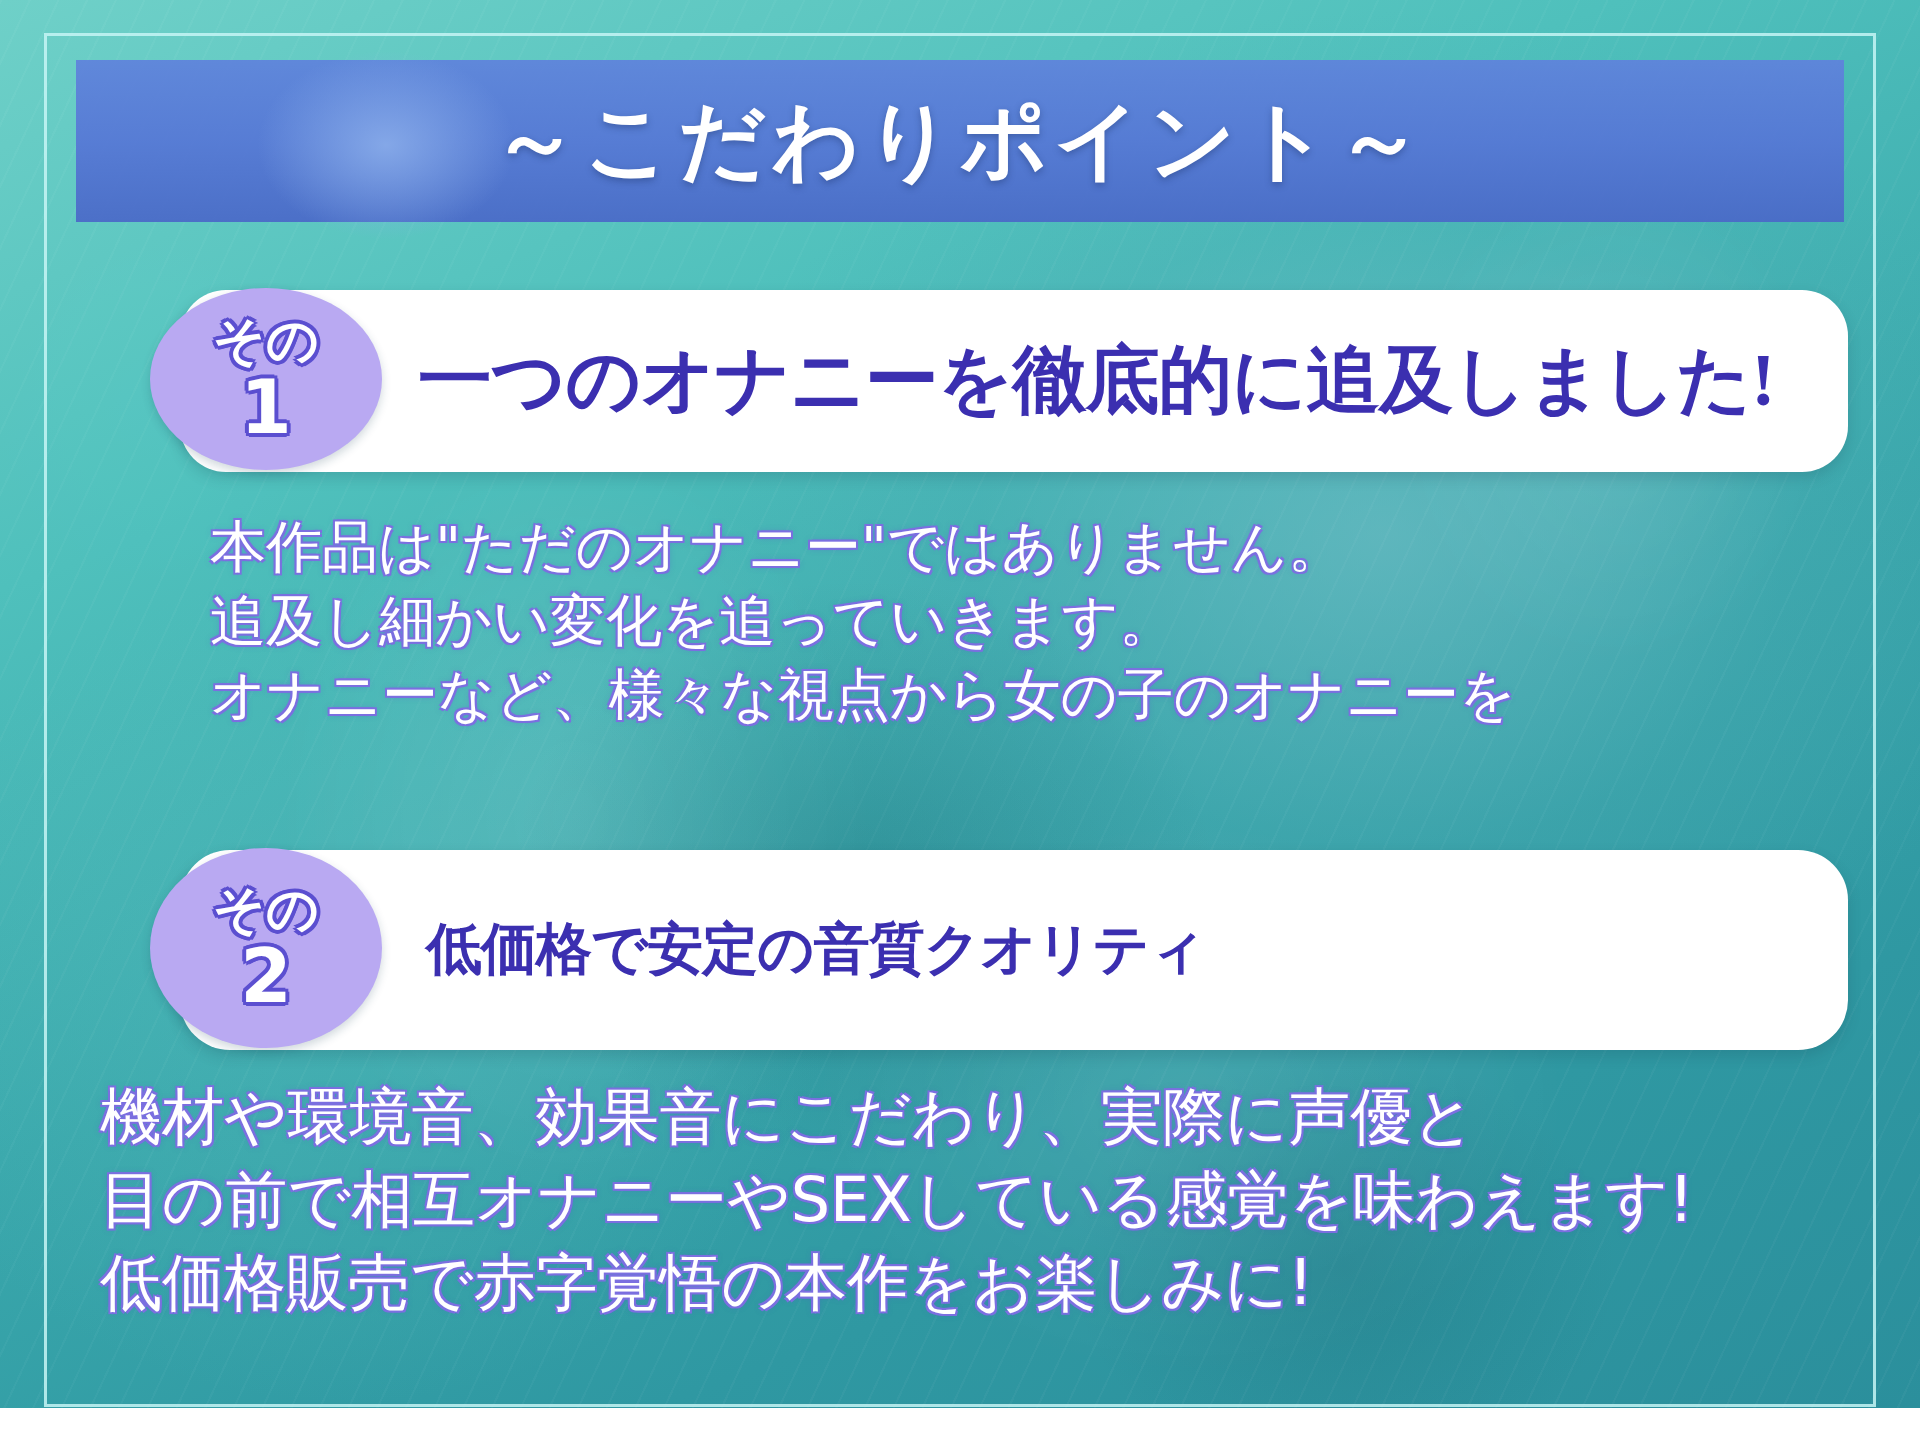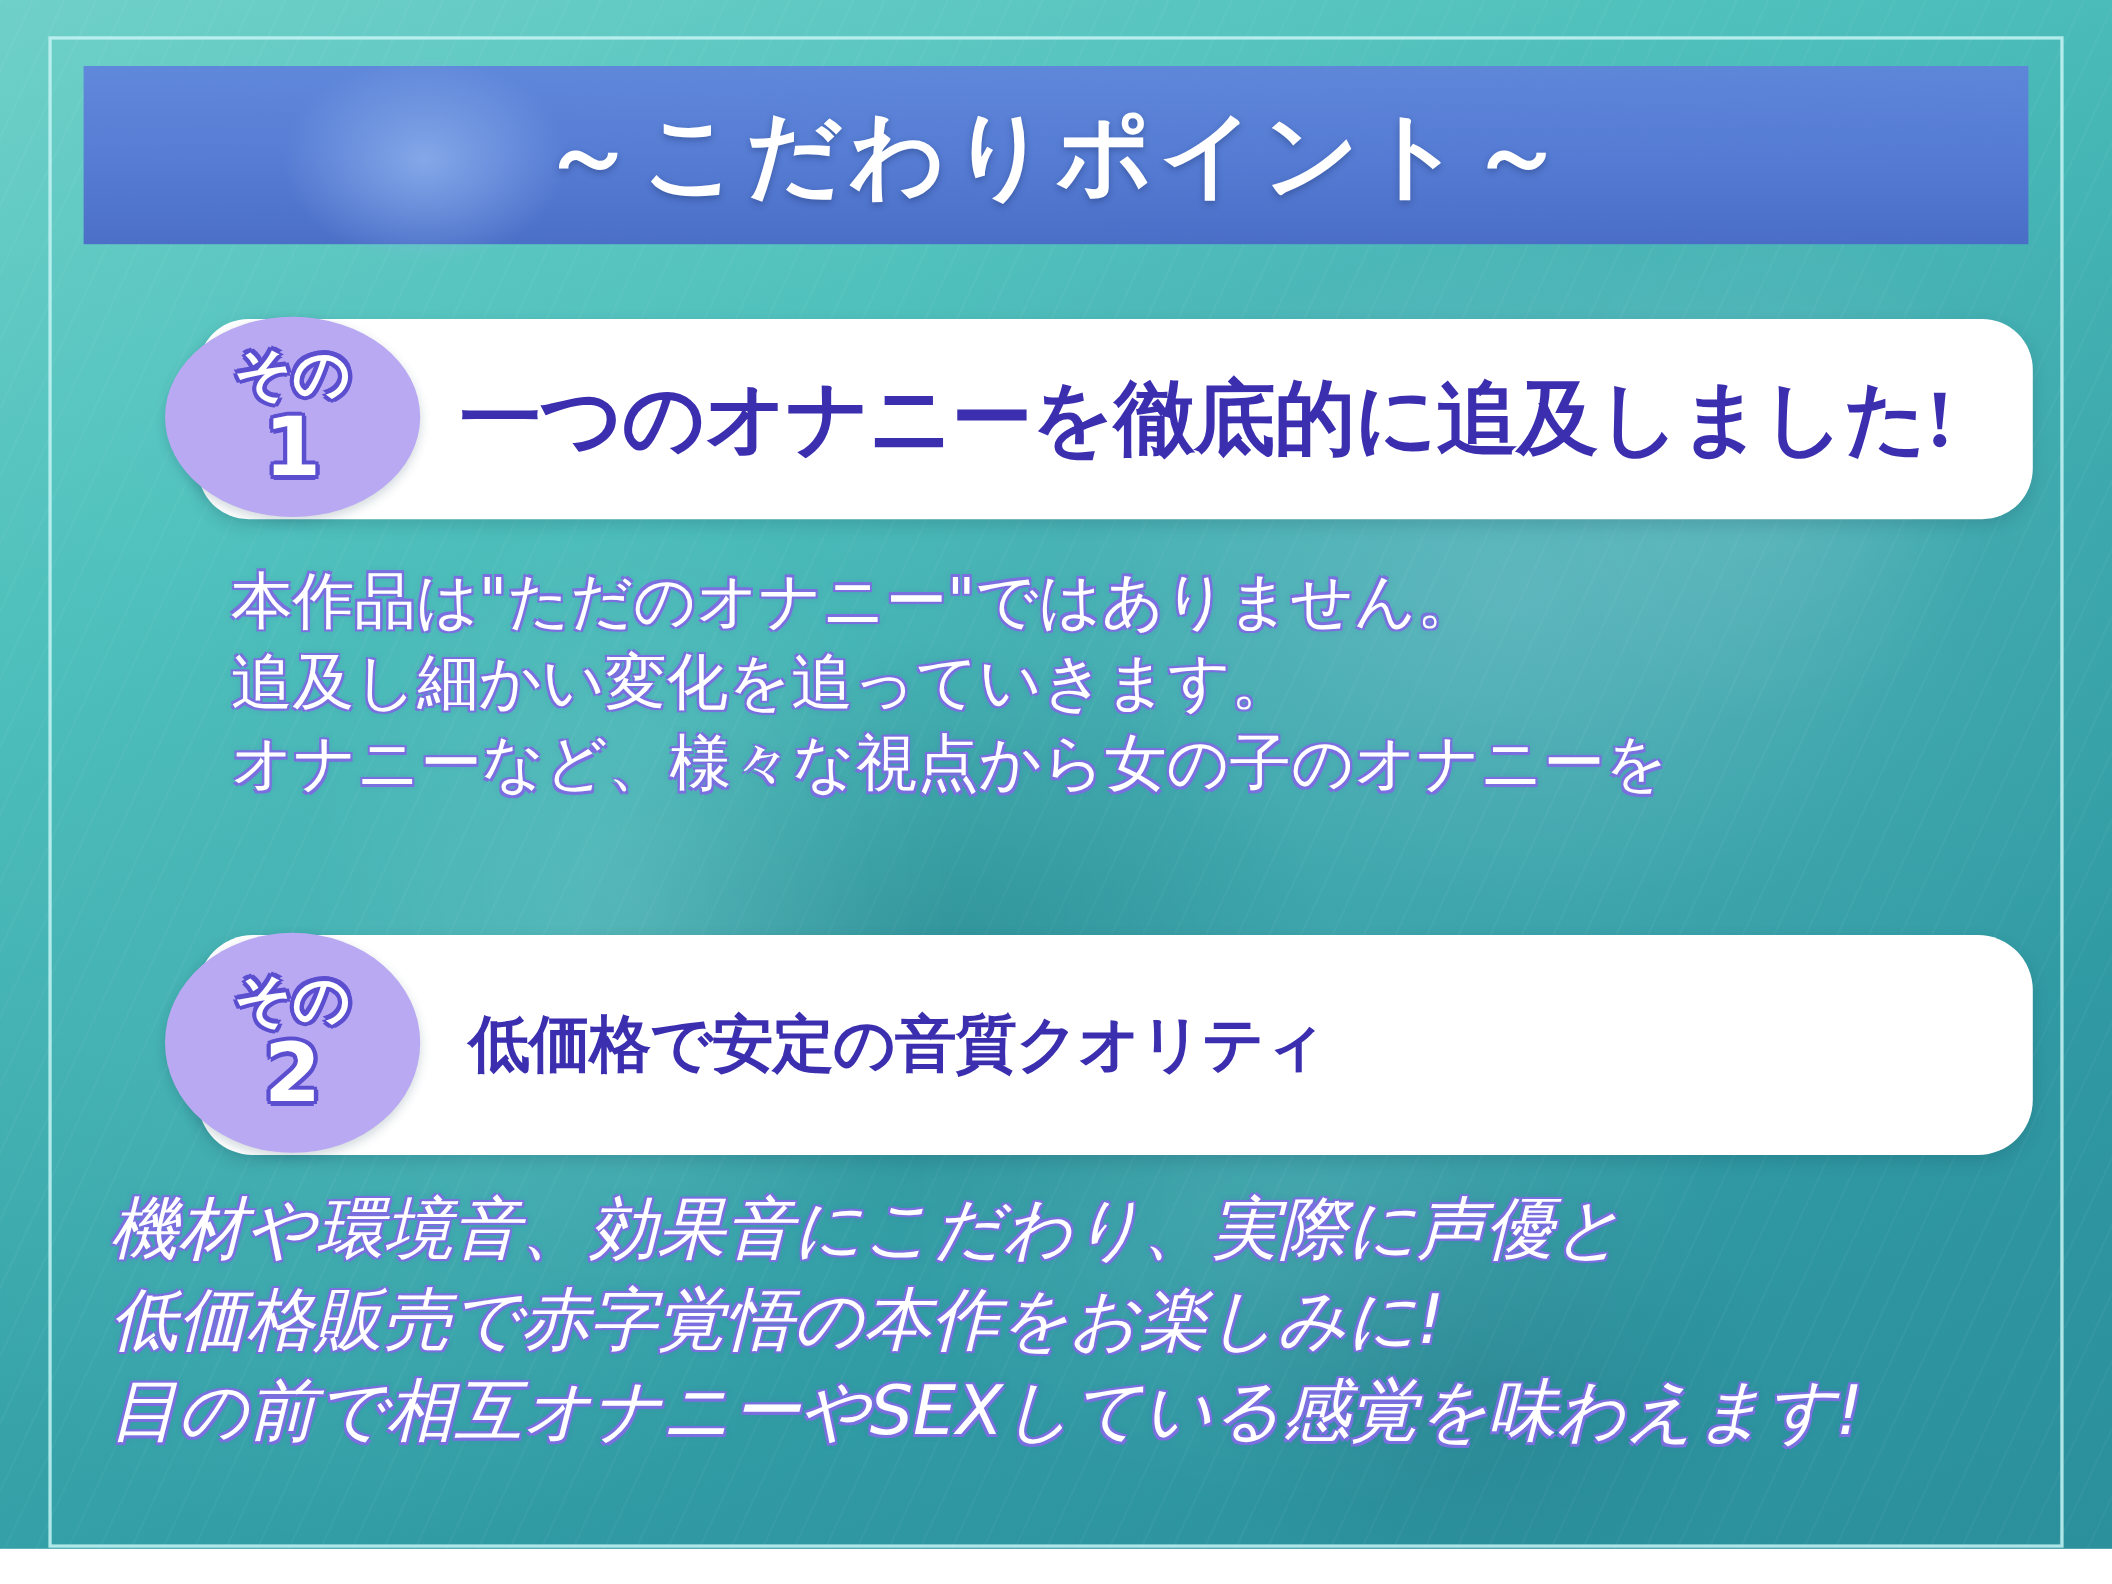--- a/index.html
+++ b/index.html
@@ -172,21 +172,20 @@
     width: 1620px;
     font-size: 56px;
     line-height: 1.32;
   }
   #body2 {
     left: 100px;
     top: 1075px;
     width: 1760px;
     font-size: 62px;
     line-height: 1.34;
-    font-style: italic;
   }
   .body-line { white-space: nowrap; }
 
 </style>
 </head>
 <body>
 
 <div id="page">
 
   <div class="bg-art"></div>
@@ -215,17 +214,17 @@
   <div class="point-card" id="card2">
     <div class="card-title">低価格で安定の音質クオリティ</div>
   </div>
   <div class="badge" id="badge2">
     <div class="badge-sono">その</div>
     <div class="badge-num">2</div>
   </div>
 
   <div class="body-block" id="body2">
     <div class="body-line">機材や環境音、効果音にこだわり、実際に声優と</div>
+    <div class="body-line">目の前で相互オナニーやSEXしている感覚を味わえます!</div>
     <div class="body-line">低価格販売で赤字覚悟の本作をお楽しみに!</div>
-    <div class="body-line">目の前で相互オナニーやSEXしている感覚を味わえます!</div>
   </div>
 
 </div>
 
 </body></html>

